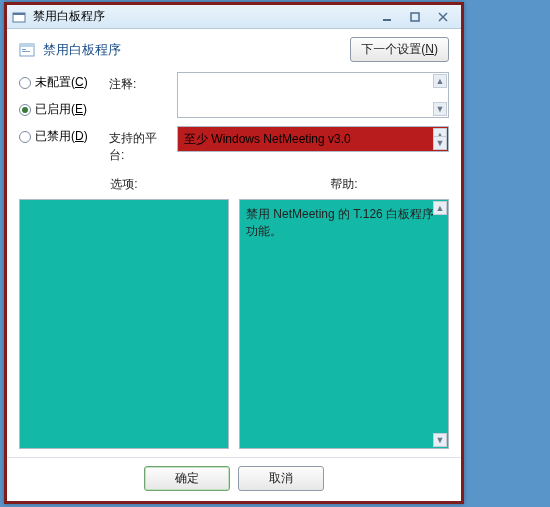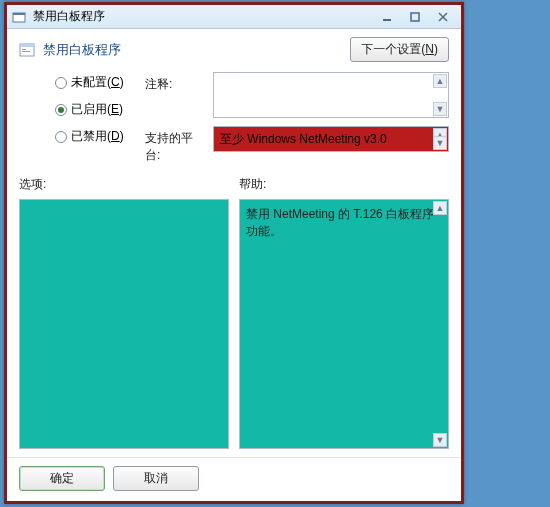--- a/index.html
+++ b/index.html
@@ -10,40 +10,40 @@
 .title-text { color: #000; flex:1; }
 .winctrl { display:flex; gap:0; margin-left:auto; }
 .winbtn { width: 28px; height: 18px; display:flex; align-items:center; justify-content:center; color:#4a6b8a; cursor:default; }
 .winbtn svg { display:block; }
 .header-row { display:flex; align-items:center; padding: 8px 12px 4px 12px; gap:8px; }
 .header-row .hicon { width:16px; height:16px; display:flex; align-items:center; justify-content:center;}
 .header-row .htitle { color:#1a4e89; font-size:13px;}
 .nav-buttons { margin-left:auto; display:flex; gap:6px; }
 .btn { background: linear-gradient(#fdfdfd,#e7e7e7); border:1px solid #8f9aa8; border-radius:3px; padding: 3px 10px; cursor:default; color:#222; min-width:86px; text-align:center;}
 .btn .accel { text-decoration: underline; }
-.body-grid { display:flex; padding: 6px 12px 4px 12px; gap:10px;margin-left:36px; }
+.body-grid { display:flex; padding: 6px 12px 4px 12px; gap:10px; }
 .radio-col { width:80px; display:flex; flex-direction:column; gap:10px; padding-top:2px;}
 .radio { display:flex; align-items:center; gap:4px; cursor:default; }
 .rcircle { width:12px; height:12px; border:1px solid #7a8aa0; border-radius:50%; display:flex; align-items:center; justify-content:center; background:#fff;}
 .rcircle.sel::after{content:""; width:6px; height:6px; background:#3a7a3a; border-radius:50%;}
 .rlabel .accel { text-decoration: underline; }
 .fields-col { flex:1; display:flex; flex-direction:column; gap:8px; }
 .field-row { display:flex; gap:8px; }
 .field-label { width:60px; padding-top:4px; color:#222;}
 .textarea { flex:1; border:1px solid #b0bac6; background:#fff; height:46px; position:relative;}
 .scroll-arrow { position:absolute; right:1px; width:14px; height:14px; background:#e9eef5; border:1px solid #c3ccd7; display:flex; align-items:center; justify-content:center; color:#6a7a8c; font-size:9px;}
 .scroll-arrow.up { top:1px; }
 .scroll-arrow.down { bottom:1px; }
 .platform-box { flex:1; border:1px solid #b0bac6; background:#b91c1c; padding:4px 6px; height:26px; position:relative;}
 .two-cols { display:flex; gap:10px; padding: 8px 12px 4px 12px; }
-.col-label { color:#222; }
+.col-label { color:#222;text-align:center; }
 .two-panes { display:flex; gap:10px; padding: 2px 12px 8px 12px; height: 260px; }
 .pane { flex:1; border:1px solid #b0bac6; background:#14b8a6; padding:6px; position:relative; }
 .help-text { color:#222; }
-.footer { display:flex; justify-content:flex-start; gap:8px; padding: 8px 12px 10px 12px; border-top:1px solid #dfe4ea;}
+.footer { display:flex; justify-content:center; gap:8px; padding: 8px 12px 10px 12px; border-top:1px solid #dfe4ea;}
 .btn.primary { border-color:#6fa56f; box-shadow: inset 0 0 0 1px #bfe3bf;}
 </style>
 </head>
 <body>
 
 <div class="window">
 
   <div class="titlebar">
     <span class="icon">
       <svg width="14" height="14">

